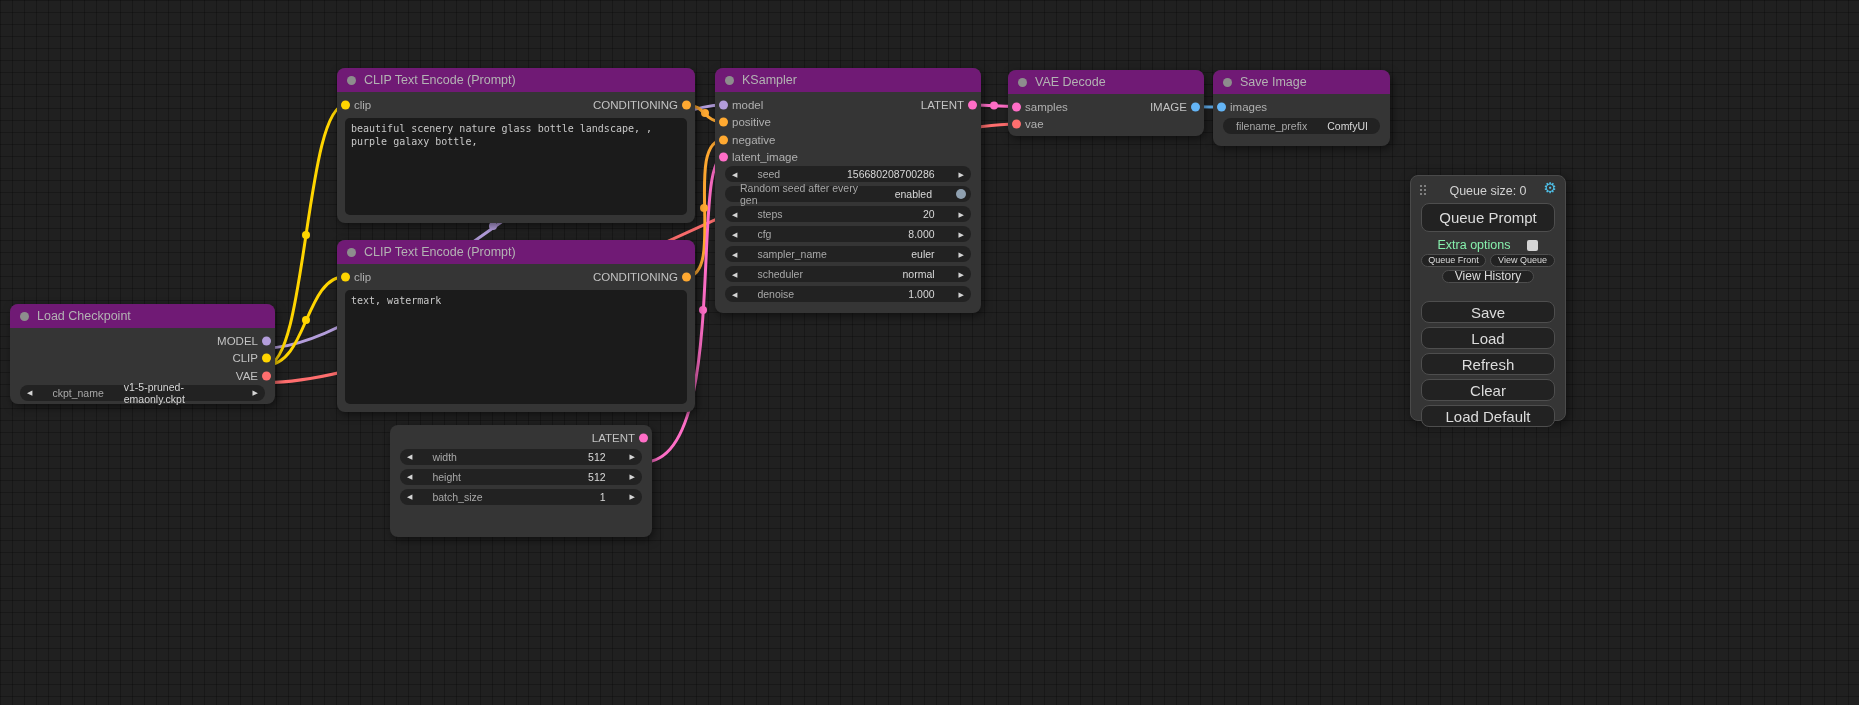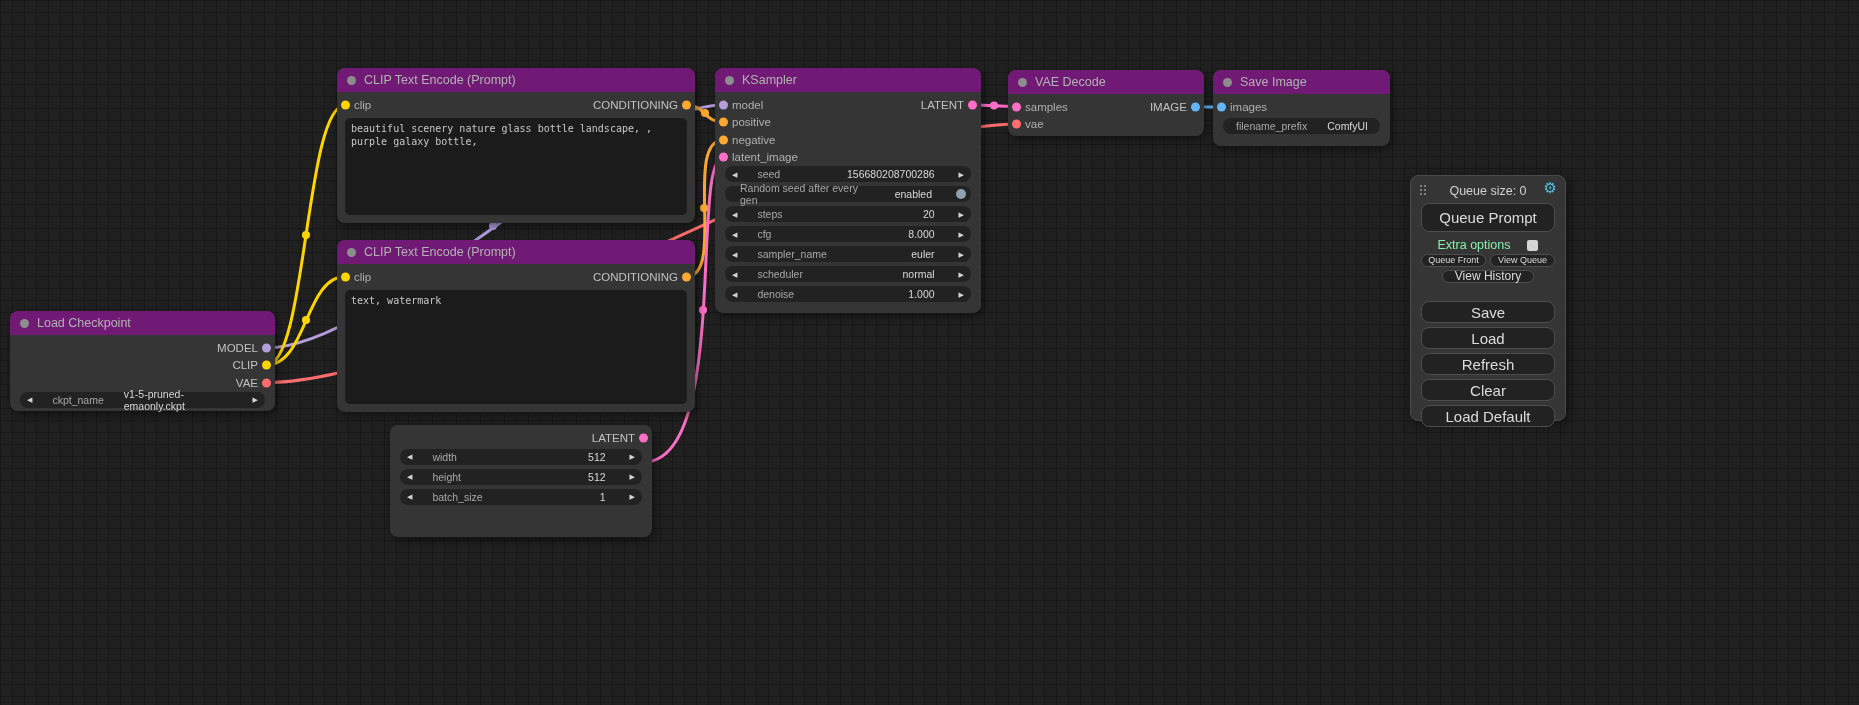--- a/index.html
+++ b/index.html
@@ -67,21 +67,21 @@
     <circle cx="306" cy="235" r="4" style="fill: rgb(255, 213, 0);"></circle>
     <circle cx="306" cy="320" r="4" style="fill: rgb(255, 213, 0);"></circle>
     <circle cx="642" cy="253" r="4" style="fill: rgb(255, 110, 110);"></circle>
     <circle cx="705" cy="113" r="4" style="fill: rgb(255, 169, 49);"></circle>
     <circle cx="704" cy="208" r="4" style="fill: rgb(255, 169, 49);"></circle>
     <circle cx="703" cy="310" r="4" style="fill: rgb(255, 110, 199);"></circle>
     <circle cx="994" cy="105.5" r="4" style="fill: rgb(255, 110, 199);"></circle>
     <circle cx="1198" cy="106.5" r="4" style="fill: rgb(100, 181, 246);"></circle>
   </svg>
 
-  <div class="node" style="left:10px;top:311px;width:265px;height:100px">
+  <div class="node" style="left:10px;top:304px;width:265px;height:100px">
     <div class="node-title">
       <span class="tdot"></span>
       <span>Load Checkpoint</span>
     </div>
     <div class="rows">
       <div class="slot-row">
         <span class="out-label">MODEL</span>
         <span class="dot out" style="background-color: rgb(179, 157, 219);"></span>
       </div>
       <div class="slot-row">

